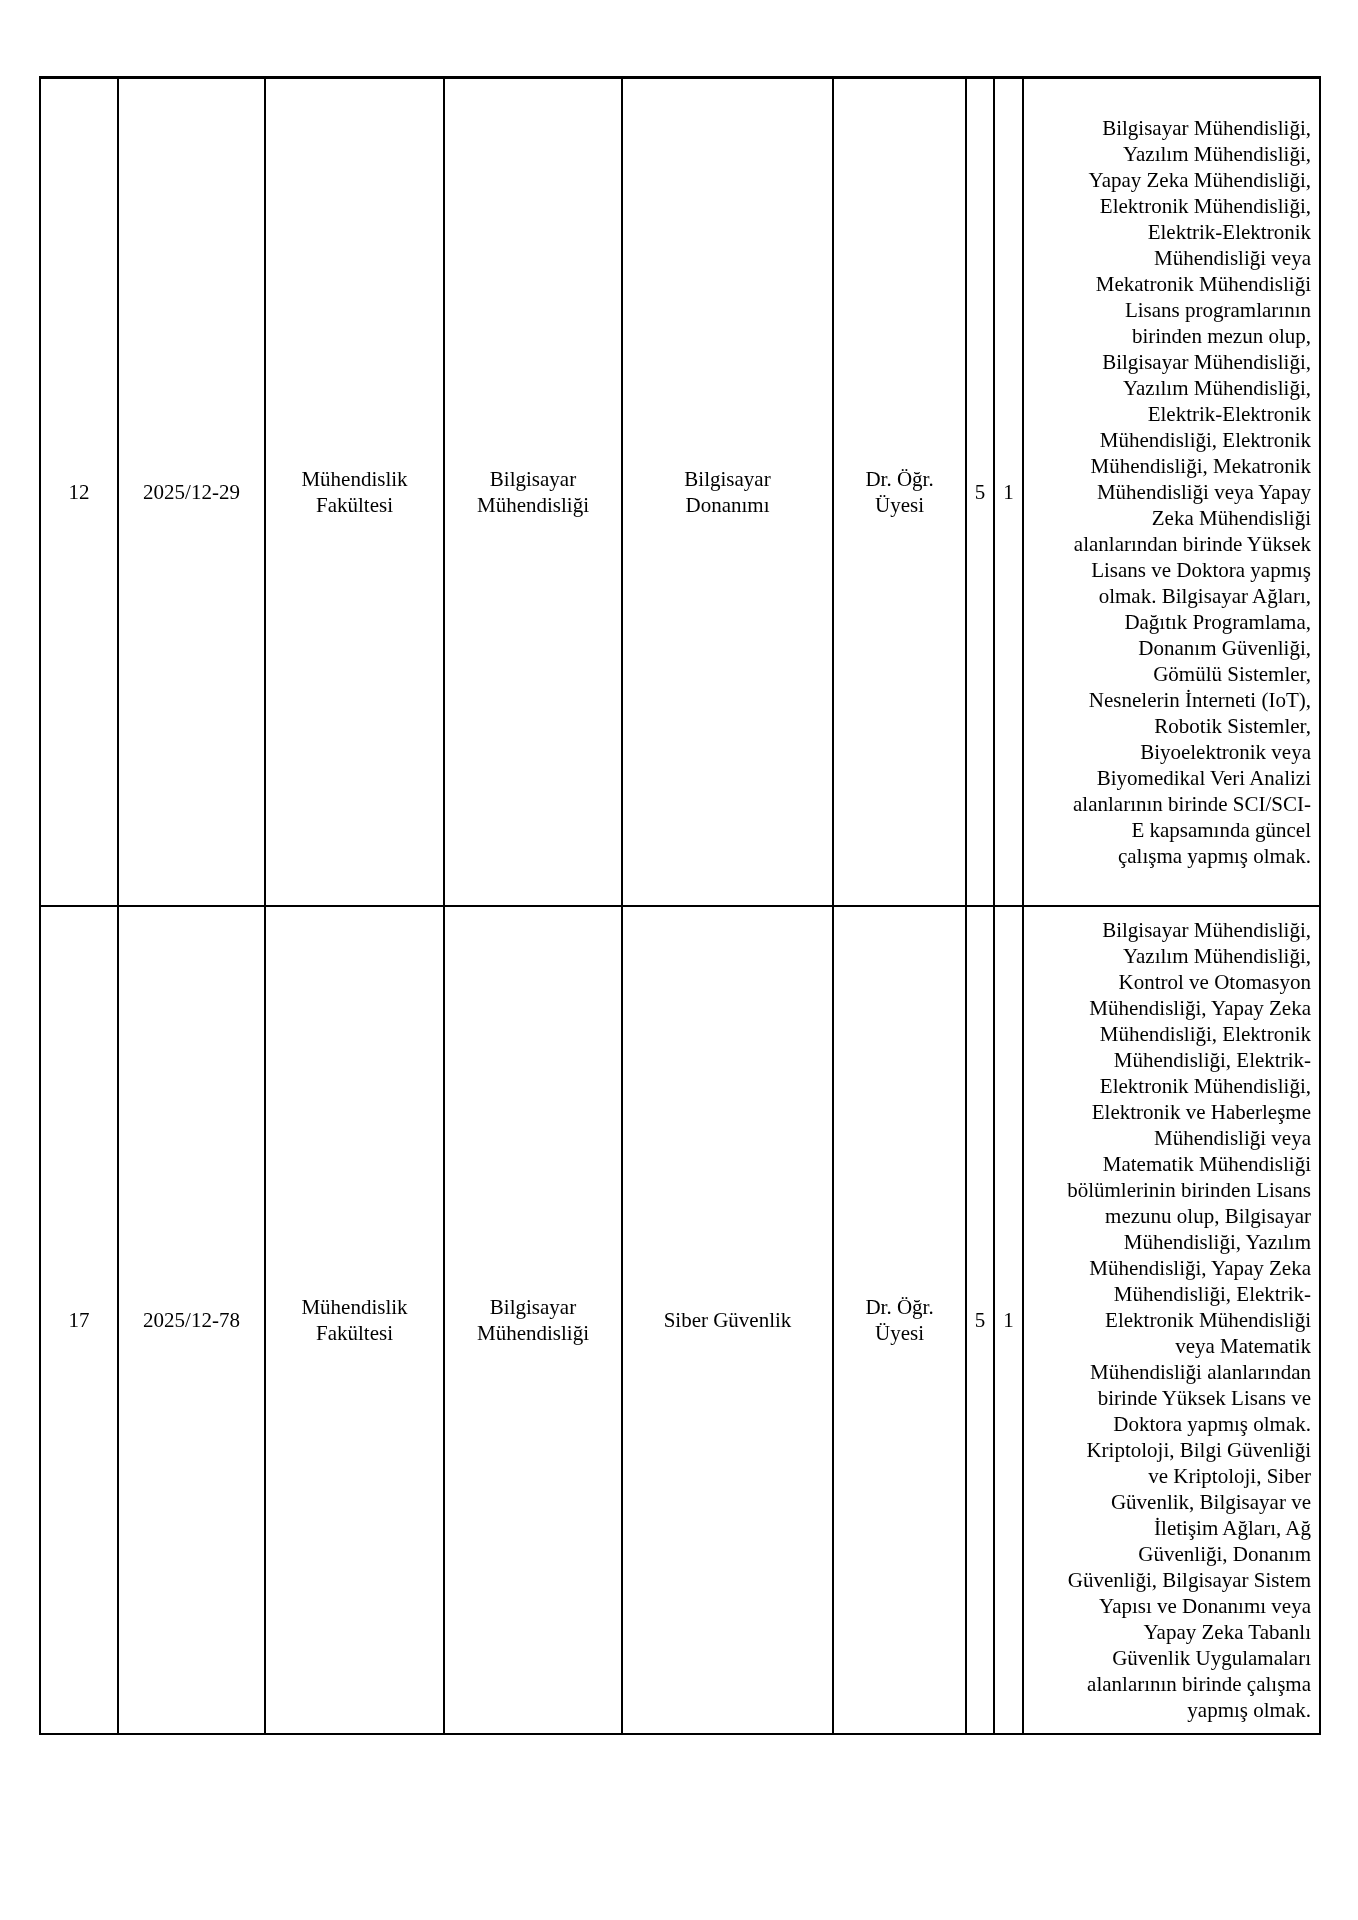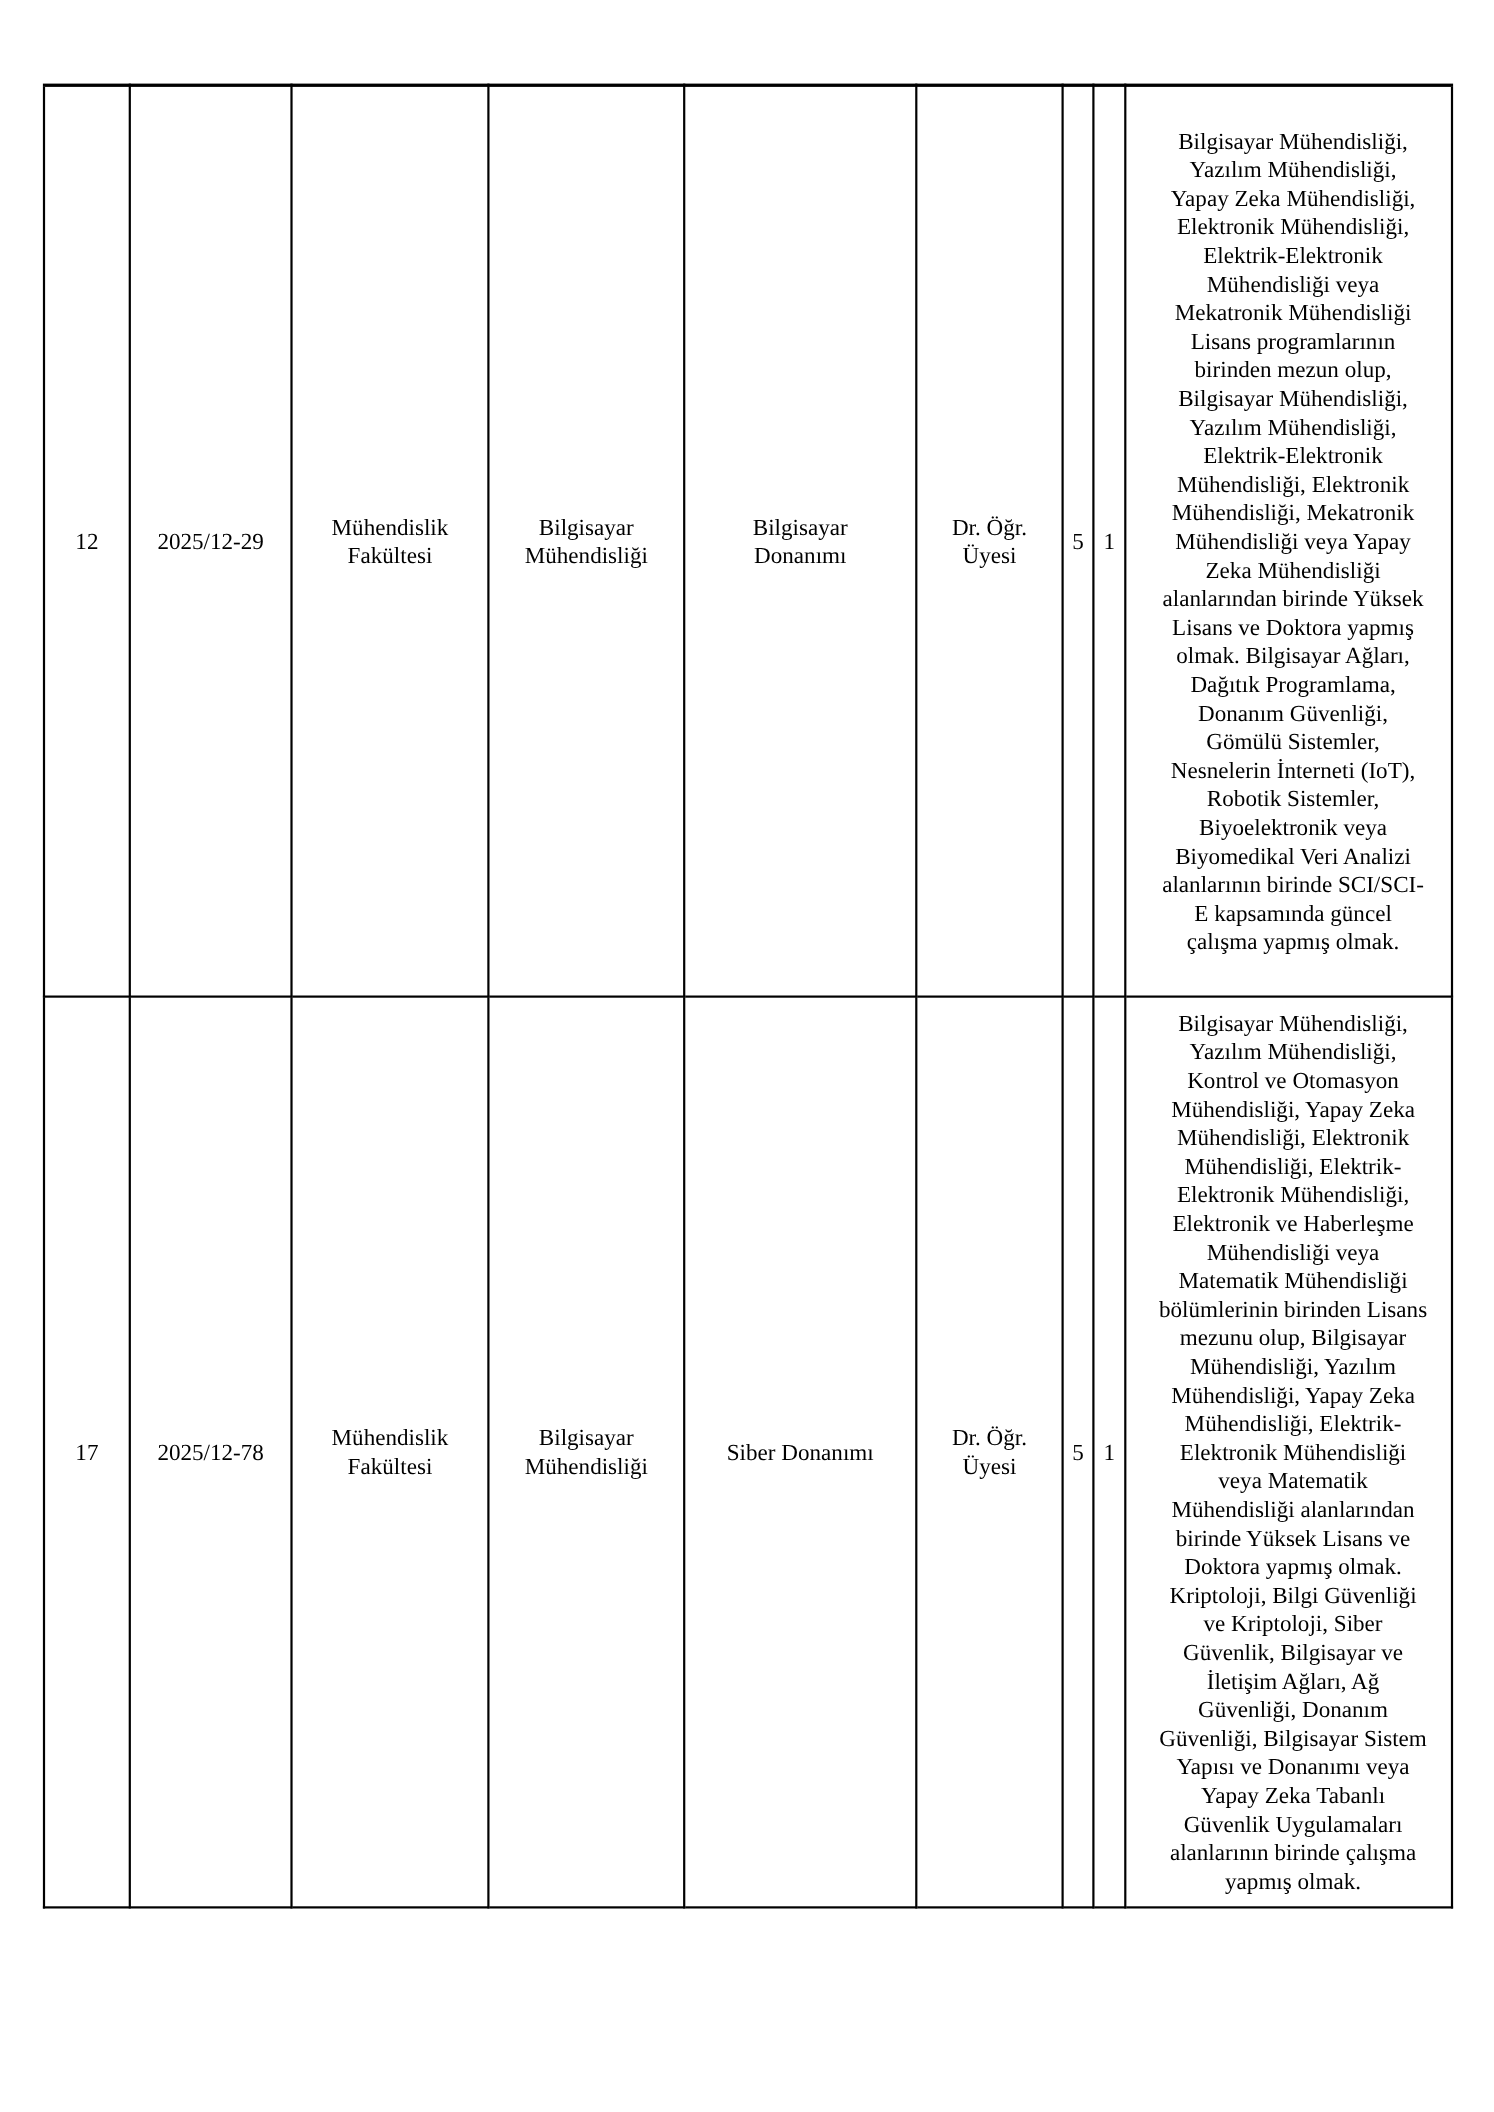--- a/index.html
+++ b/index.html
@@ -38,21 +38,21 @@
     vertical-align: middle;
     text-align: center;
     font-size: 21px;
     line-height: 26px;
     white-space: pre-line;
     padding: 4px 2px;
     overflow: hidden;
     background: #ffffff;
   }
   table.positions td.desc {
-    text-align: center;
+    text-align: right;
     padding: 6px 8px 6px 16px;
   }
   table.positions td.narrow {
     padding: 0;
   }
 </style>
 </head>
 <body>
 
 <div class="page">
@@ -112,21 +112,21 @@
 E kapsamında güncel
 çalışma yapmış olmak.</td>
       </tr>
       <tr>
         <td>17</td>
         <td>2025/12-78</td>
         <td>Mühendislik
 Fakültesi</td>
         <td>Bilgisayar
 Mühendisliği</td>
-        <td>Siber Donanımı</td>
+        <td>Siber Güvenlik</td>
         <td>Dr. Öğr.
 Üyesi</td>
         <td class="narrow">5</td>
         <td class="narrow">1</td>
         <td class="desc">Bilgisayar Mühendisliği,
 Yazılım Mühendisliği,
 Kontrol ve Otomasyon
 Mühendisliği, Yapay Zeka
 Mühendisliği, Elektronik
 Mühendisliği, Elektrik-

